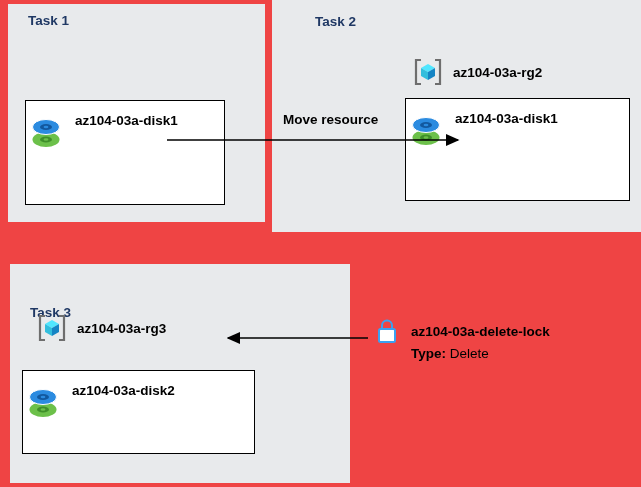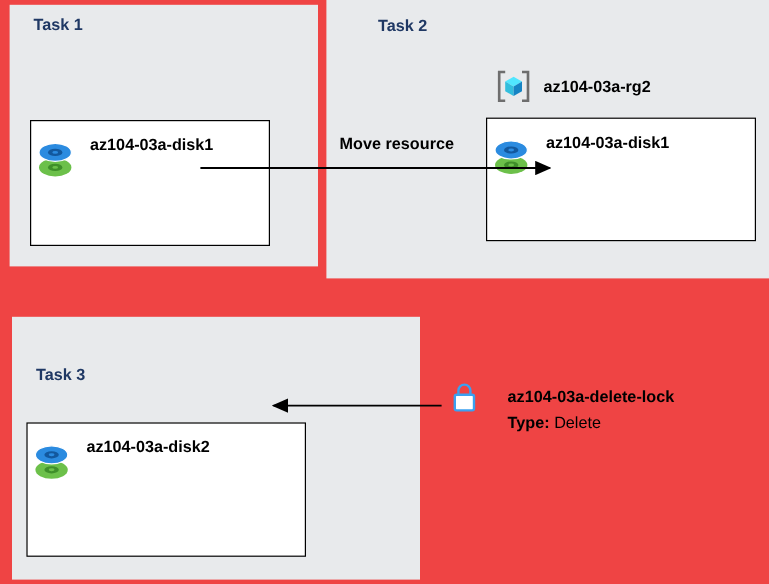--- a/index.html
+++ b/index.html
@@ -22,27 +22,27 @@
   .rg-task1 { left:48px;  top:55px; }
   .rg-task2 { left:412px; top:56px; }
   .rg-task3 { left:36px;  top:312px; }
   .rg-name { font-weight:bold; font-size:13.5px; }
 
   .resource-box { position:absolute; background:#ffffff; border:1px solid #000;
                   display:flex; flex-direction:row; align-items:flex-start;
                   padding-top:12px; gap:9px; }
   .box-task1 { left:25px;  top:100px; width:200px; height:105px; }
   .box-task2 { left:405px; top:98px;  width:225px; height:103px; }
-  .box-task3 { left:22px;  top:352px; width:233px; height:112px; }
+  .box-task3 { left:22px;  top:370px; width:233px; height:84px; }
   .disk-name { font-weight:bold; font-size:13.5px; }
 
   .move-label { position:absolute; left:283px; top:112px; font-weight:bold; font-size:13.5px; }
 
   .lock-block { position:absolute; left:372px; top:316px; display:flex; gap:9px; align-items:flex-start; }
-  .lock-lines { padding-top:4px; line-height:1.35;margin-left:12px; }
+  .lock-lines { padding-top:4px; line-height:1.35; }
   .lock-name { font-weight:bold; font-size:13.5px; }
   .lock-type { font-size:13.5px; }
   .lock-type-label { font-weight:bold; }
 
   .icon { display:inline-block; line-height:0; }
   .arrow-overlay { position:absolute; left:0; top:0; pointer-events:none; }
 </style>
 </head>
 <body>
 
@@ -91,20 +91,32 @@
         <ellipse cx="20" cy="26.5" rx="6" ry="3" fill="#3f8f2a"></ellipse>
         <ellipse cx="20" cy="26.5" rx="2.4" ry="1.2" fill="#6cc04a"></ellipse>
         <ellipse cx="20" cy="14" rx="13.5" ry="7.5" fill="#2b8be0" stroke="#ffffff" stroke-width="1"></ellipse>
         <ellipse cx="20" cy="14" rx="6" ry="3" fill="#12589e"></ellipse>
         <ellipse cx="20" cy="14" rx="2.4" ry="1.2" fill="#2b8be0"></ellipse>
       </svg>
     </span>
     <span class="disk-name">az104-03a-disk1</span>
   </div>
 
+  <div class="rg-row rg-task3">
+    <span class="icon">
+      <svg width="32" height="32" viewBox="0 0 32 32">
+        <path d="M9,4 H4 V28 H9" fill="none" stroke="#6e6e6e" stroke-width="2.2"></path>
+        <path d="M23,4 H28 V28 H23" fill="none" stroke="#6e6e6e" stroke-width="2.2"></path>
+        <polygon points="16,8 23,12 16,16 9,12" fill="#50e6ff"></polygon>
+        <polygon points="9,12 16,16 16,24 9,20" fill="#32bedd"></polygon>
+        <polygon points="23,12 16,16 16,24 23,20" fill="#1584c4"></polygon>
+      </svg>
+    </span>
+    <span class="rg-name">az104-03a-rg3</span>
+  </div>
 
   <div class="resource-box box-task3">
     <span class="icon">
       <svg width="40" height="40" viewBox="0 0 40 40">
         <ellipse cx="20" cy="26.5" rx="13.5" ry="7.5" fill="#6cc04a"></ellipse>
         <ellipse cx="20" cy="26.5" rx="6" ry="3" fill="#3f8f2a"></ellipse>
         <ellipse cx="20" cy="26.5" rx="2.4" ry="1.2" fill="#6cc04a"></ellipse>
         <ellipse cx="20" cy="14" rx="13.5" ry="7.5" fill="#2b8be0" stroke="#ffffff" stroke-width="1"></ellipse>
         <ellipse cx="20" cy="14" rx="6" ry="3" fill="#12589e"></ellipse>
         <ellipse cx="20" cy="14" rx="2.4" ry="1.2" fill="#2b8be0"></ellipse>

